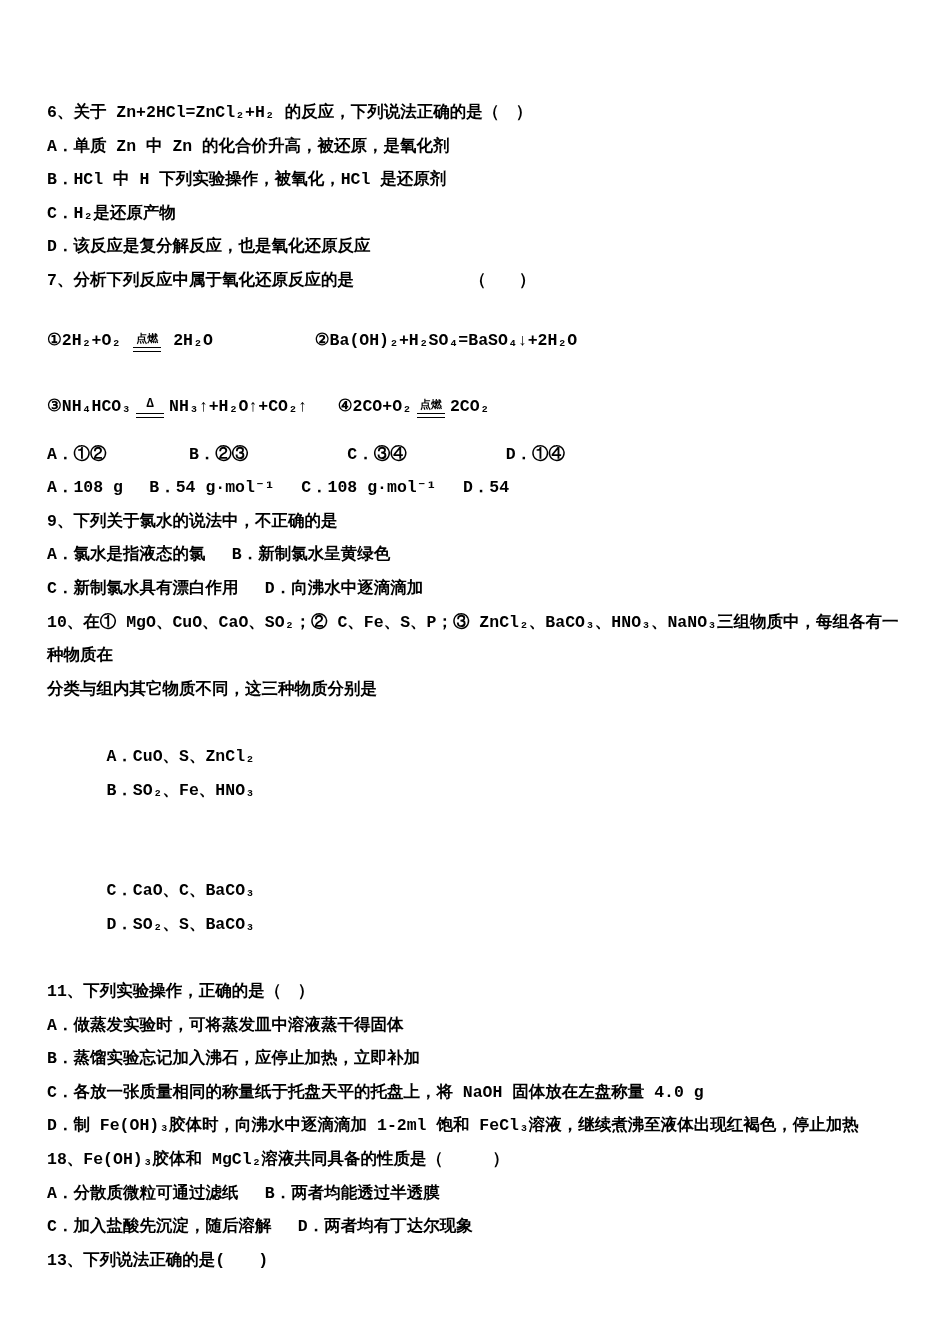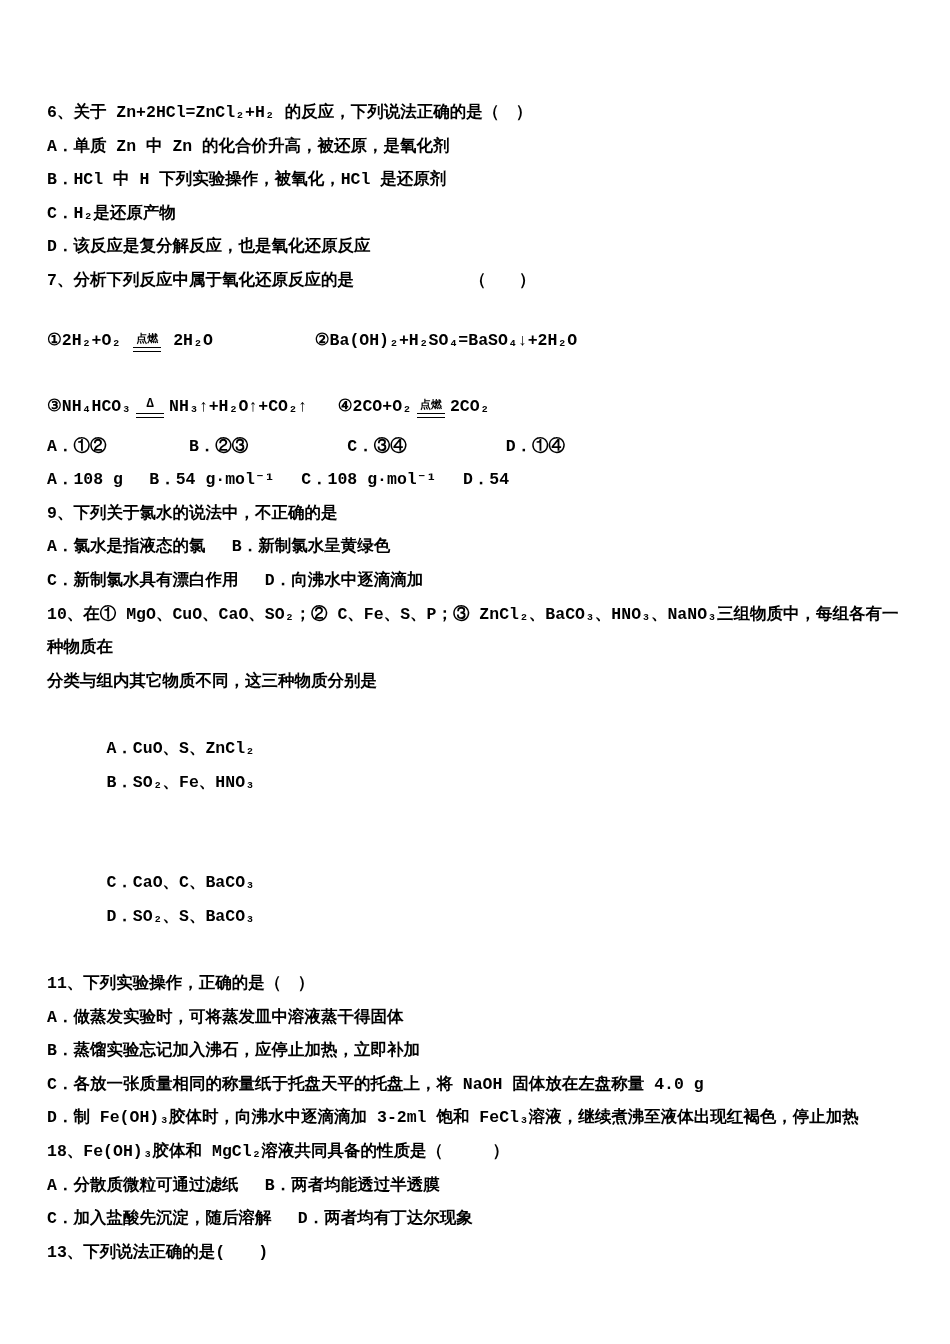--- a/index.html
+++ b/index.html
@@ -25,21 +25,21 @@
     line-height: 33.6px;
     min-height: 33.6px;
   }
   .line-eq {
     white-space: pre-wrap;
     line-height: 30px;
     display: flex;
     align-items: flex-end;
   }
   .eq-first { margin-top: 14px; height: 44px; gap: 7px; }
-  .eq-second { margin-top: 14px; height: 52px; margin-bottom: 8px; }
+  .eq-second { margin-top: 14px; height: 52px; margin-bottom: 16px; }
   .cond {
     display: inline-flex;
     flex-direction: column;
     align-items: center;
     margin: 0 5px;
     transform: translateY(-4px);
   }
   .cond-label {
     font-size: 11px;
     line-height: 11px;
@@ -125,21 +125,21 @@
       <span class="col1">C．CaO、C、BaCO₃</span>
       <span>D．SO₂、S、BaCO₃</span>
     </div>
   </section>
 
   <section>
     <div class="line">11、下列实验操作，正确的是（　）</div>
     <div class="line">A．做蒸发实验时，可将蒸发皿中溶液蒸干得固体</div>
     <div class="line">B．蒸馏实验忘记加入沸石，应停止加热，立即补加</div>
     <div class="line">C．各放一张质量相同的称量纸于托盘天平的托盘上，将 NaOH 固体放在左盘称量 4.0 g</div>
-    <div class="line">D．制 Fe(OH)₃胶体时，向沸水中逐滴滴加 3-2ml 饱和 FeCl₃溶液，继续煮沸至液体出现红褐色，停止加热</div>
+    <div class="line">D．制 Fe(OH)₃胶体时，向沸水中逐滴滴加 1-2ml 饱和 FeCl₃溶液，继续煮沸至液体出现红褐色，停止加热</div>
   </section>
 
   <section>
     <div class="line">18、Fe(OH)₃胶体和 MgCl₂溶液共同具备的性质是（　　　）</div>
     <div class="line">A．分散质微粒可通过滤纸　 B．两者均能透过半透膜</div>
     <div class="line">C．加入盐酸先沉淀，随后溶解　 D．两者均有丁达尔现象</div>
   </section>
 
   <section>
     <div class="line">13、下列说法正确的是(　　)</div>

